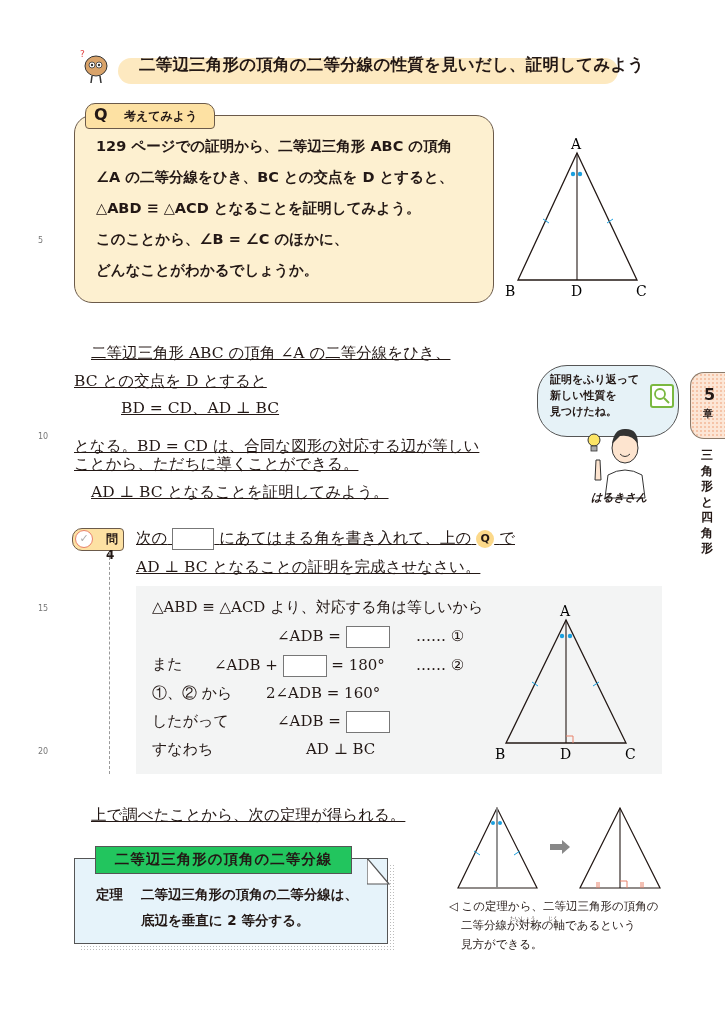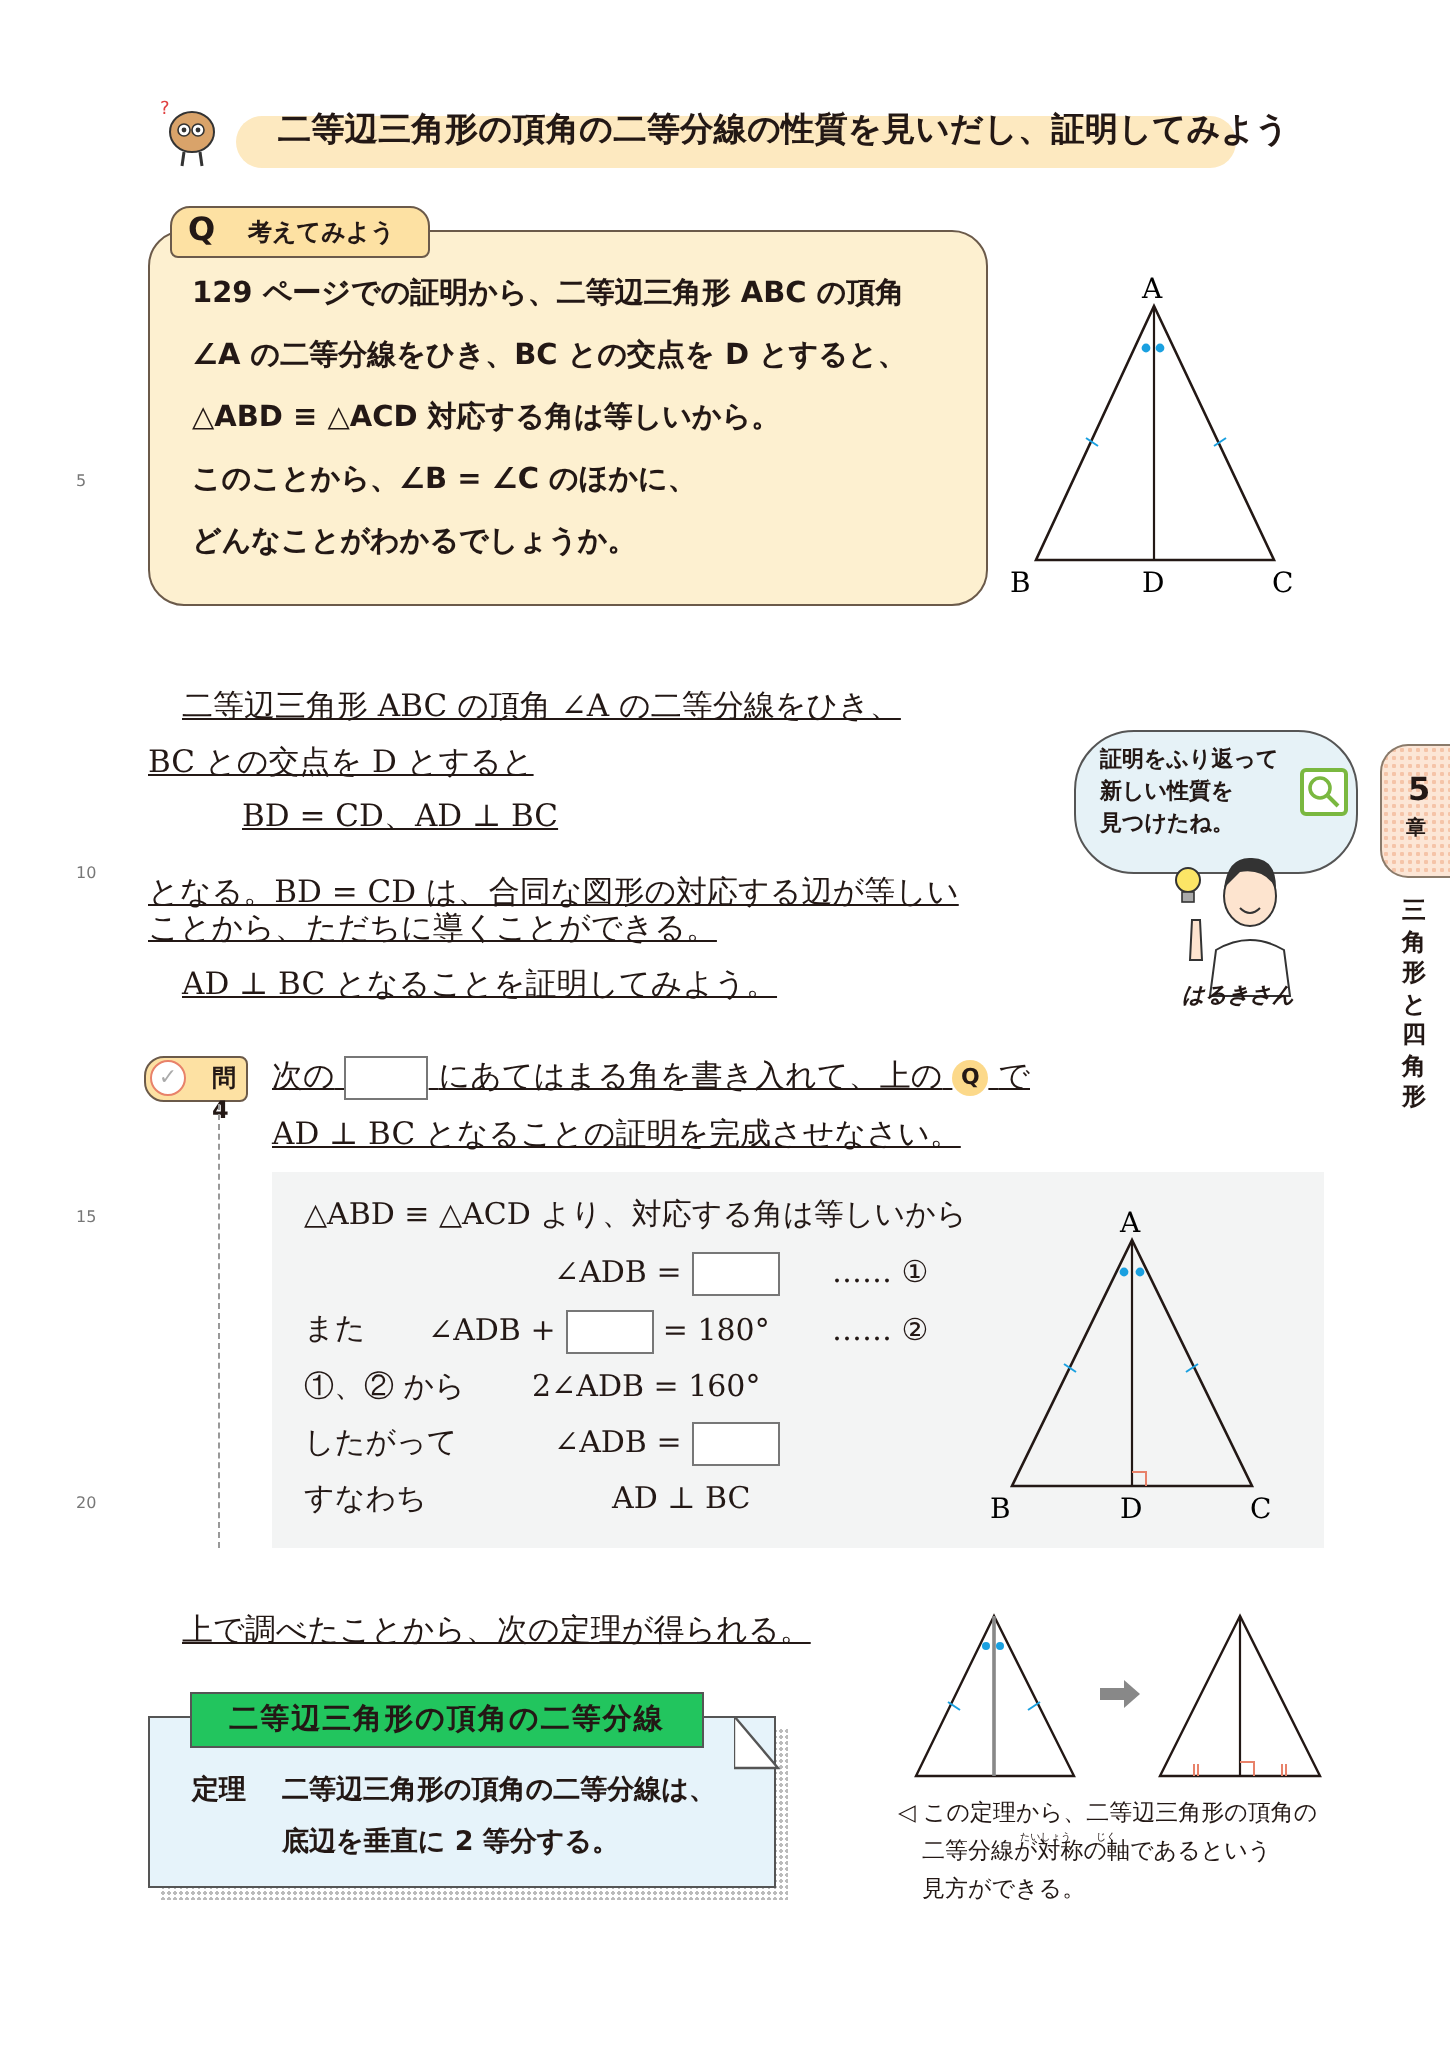--- a/index.html
+++ b/index.html
@@ -80,21 +80,21 @@
   <div class="abs title-text">二等辺三角形の頂角の二等分線の性質を見いだし、証明してみよう</div>
 </div>
 
 <div class="abs qbox"></div>
 <div class="abs qtab">
   <span class="abs qtab-q">Q</span>
   <span class="abs qtab-label">考えてみよう</span>
 </div>
 <div class="abs qline" style="top:137px">129 ページでの証明から、二等辺三角形 ABC の頂角</div>
 <div class="abs qline" style="top:168px">∠A の二等分線をひき、BC との交点を D とすると、</div>
-<div class="abs qline" style="top:199px">△ABD ≡ △ACD 対応する角は等しいから。</div>
+<div class="abs qline" style="top:199px">△ABD ≡ △ACD となることを証明してみよう。</div>
 <div class="abs qline" style="top:230px">このことから、∠B = ∠C のほかに、</div>
 <div class="abs qline" style="top:261px">どんなことがわかるでしょうか。</div>
 
 <svg class="abs" style="left:500px;top:135px" width="160" height="170">
   <polygon points="77,18 18,145 137,145" fill="none" stroke="#231815" stroke-width="1.3"></polygon>
   <line x1="77" y1="18" x2="77" y2="145" stroke="#231815" stroke-width="1.1"></line>
   <circle cx="73" cy="39" r="2.2" fill="#1aa0e0"></circle>
     <circle cx="80" cy="39" r="2.2" fill="#1aa0e0"></circle>
   <line x1="43" y1="84" x2="49" y2="88" stroke="#1aa0e0" stroke-width="1"></line>
   <line x1="107" y1="88" x2="113" y2="84" stroke="#1aa0e0" stroke-width="1"></line>

